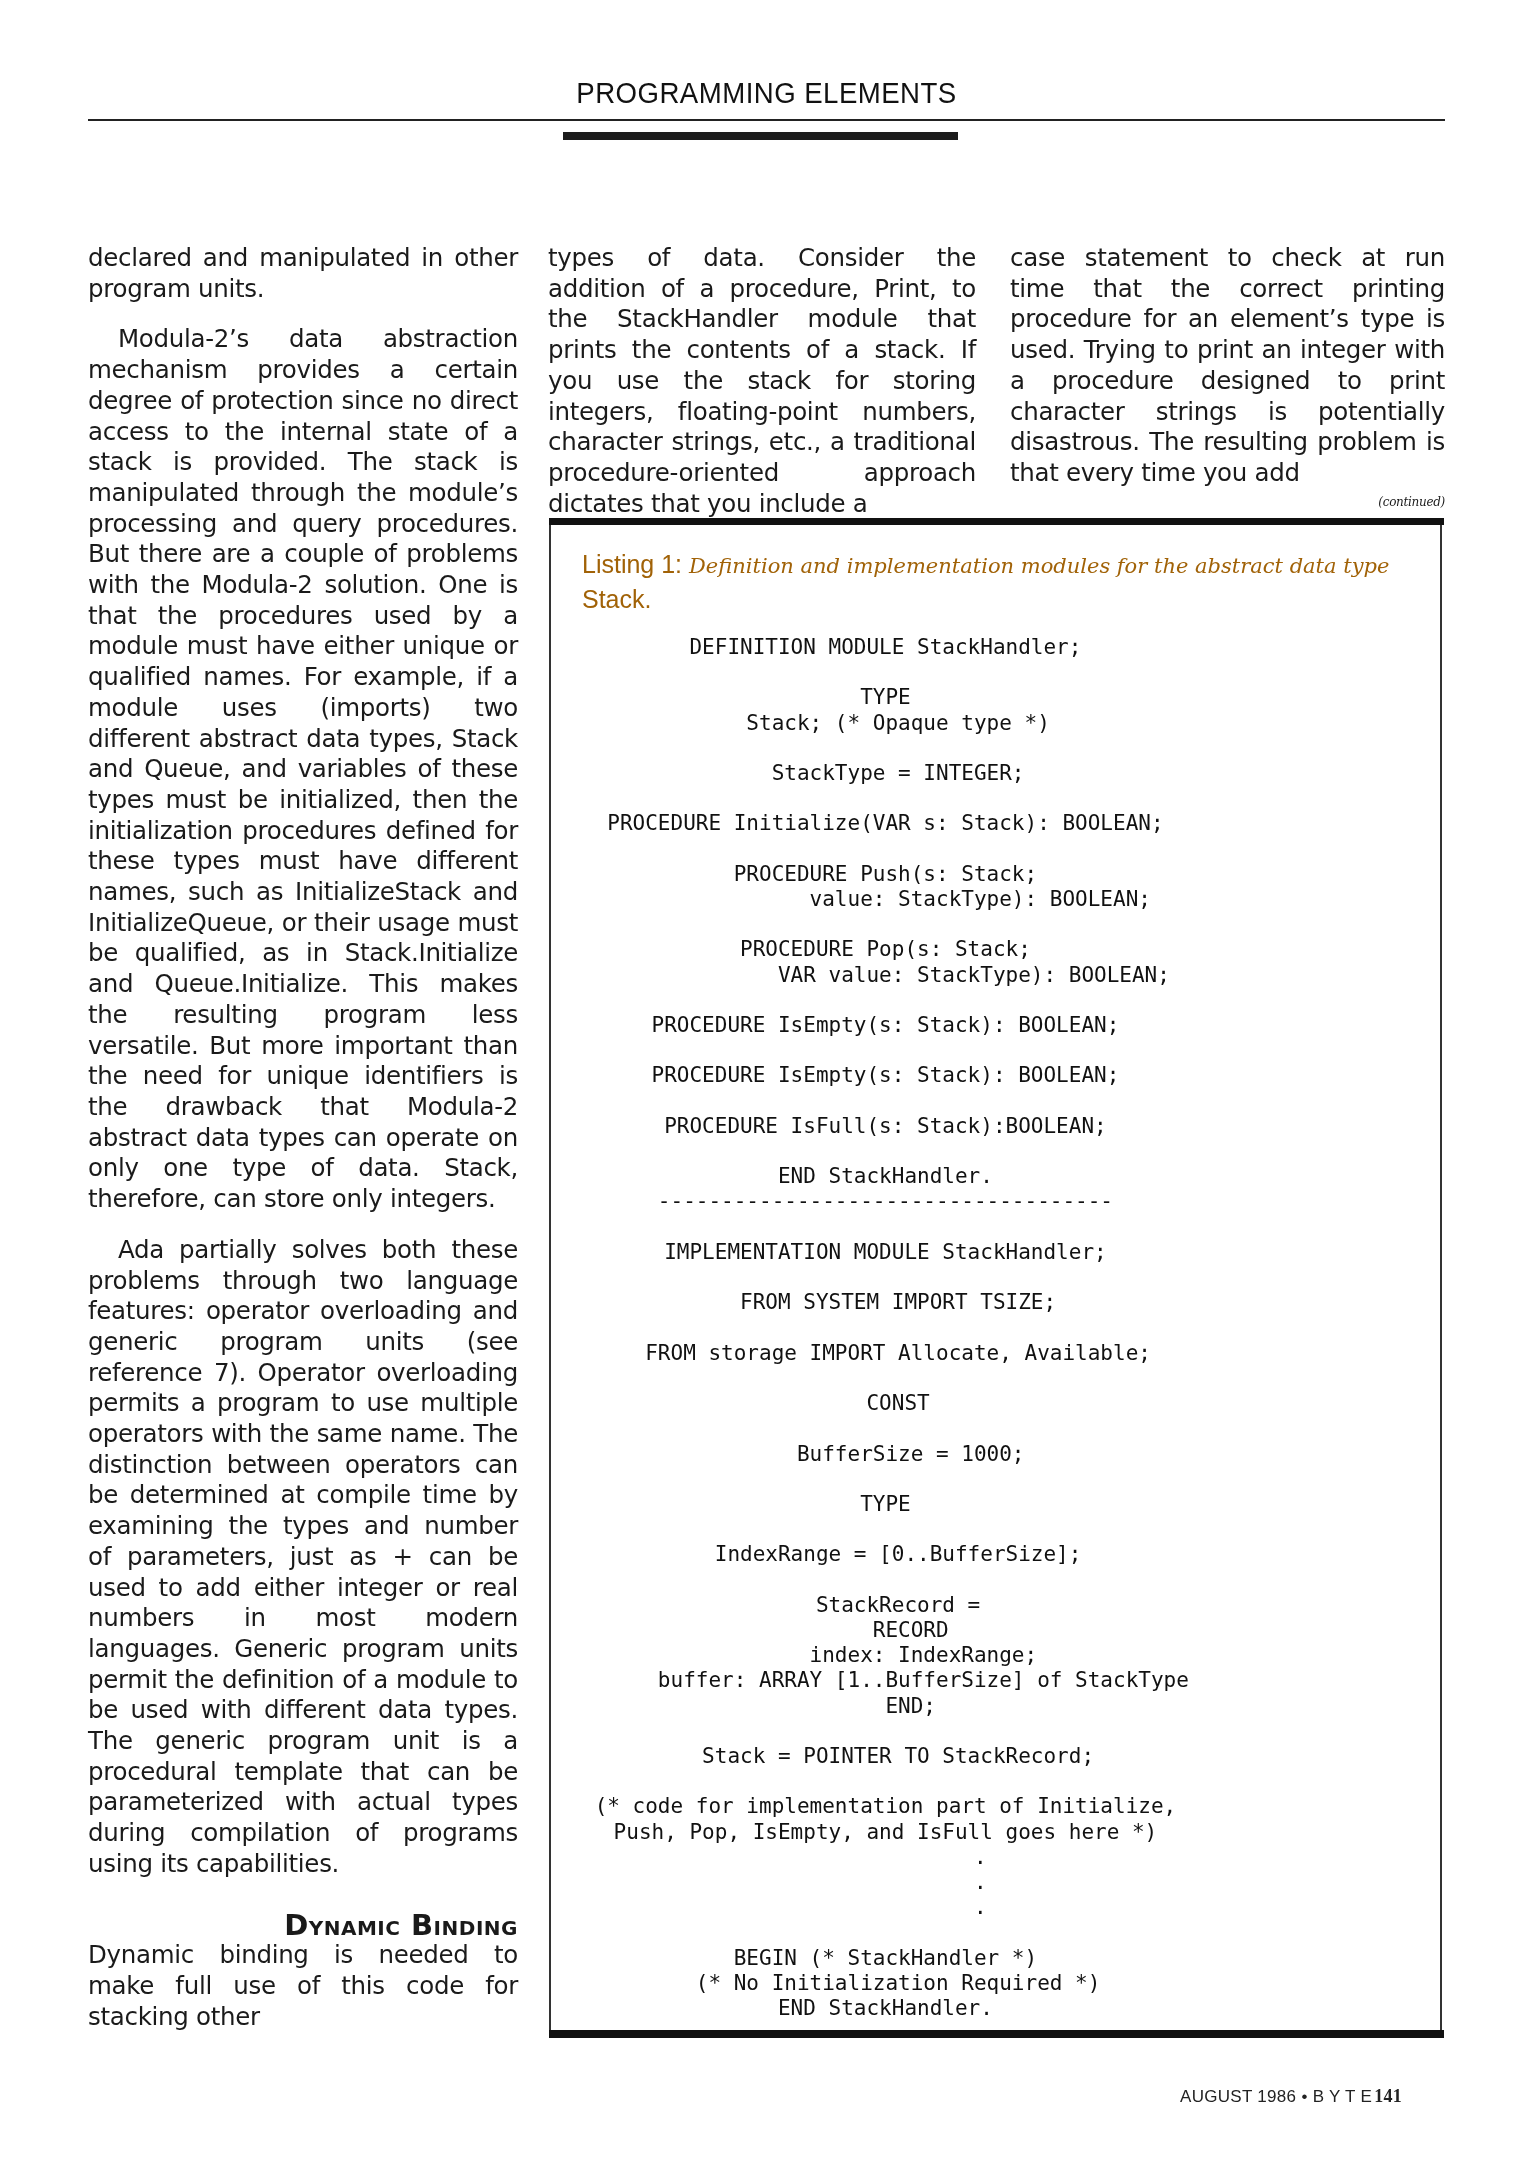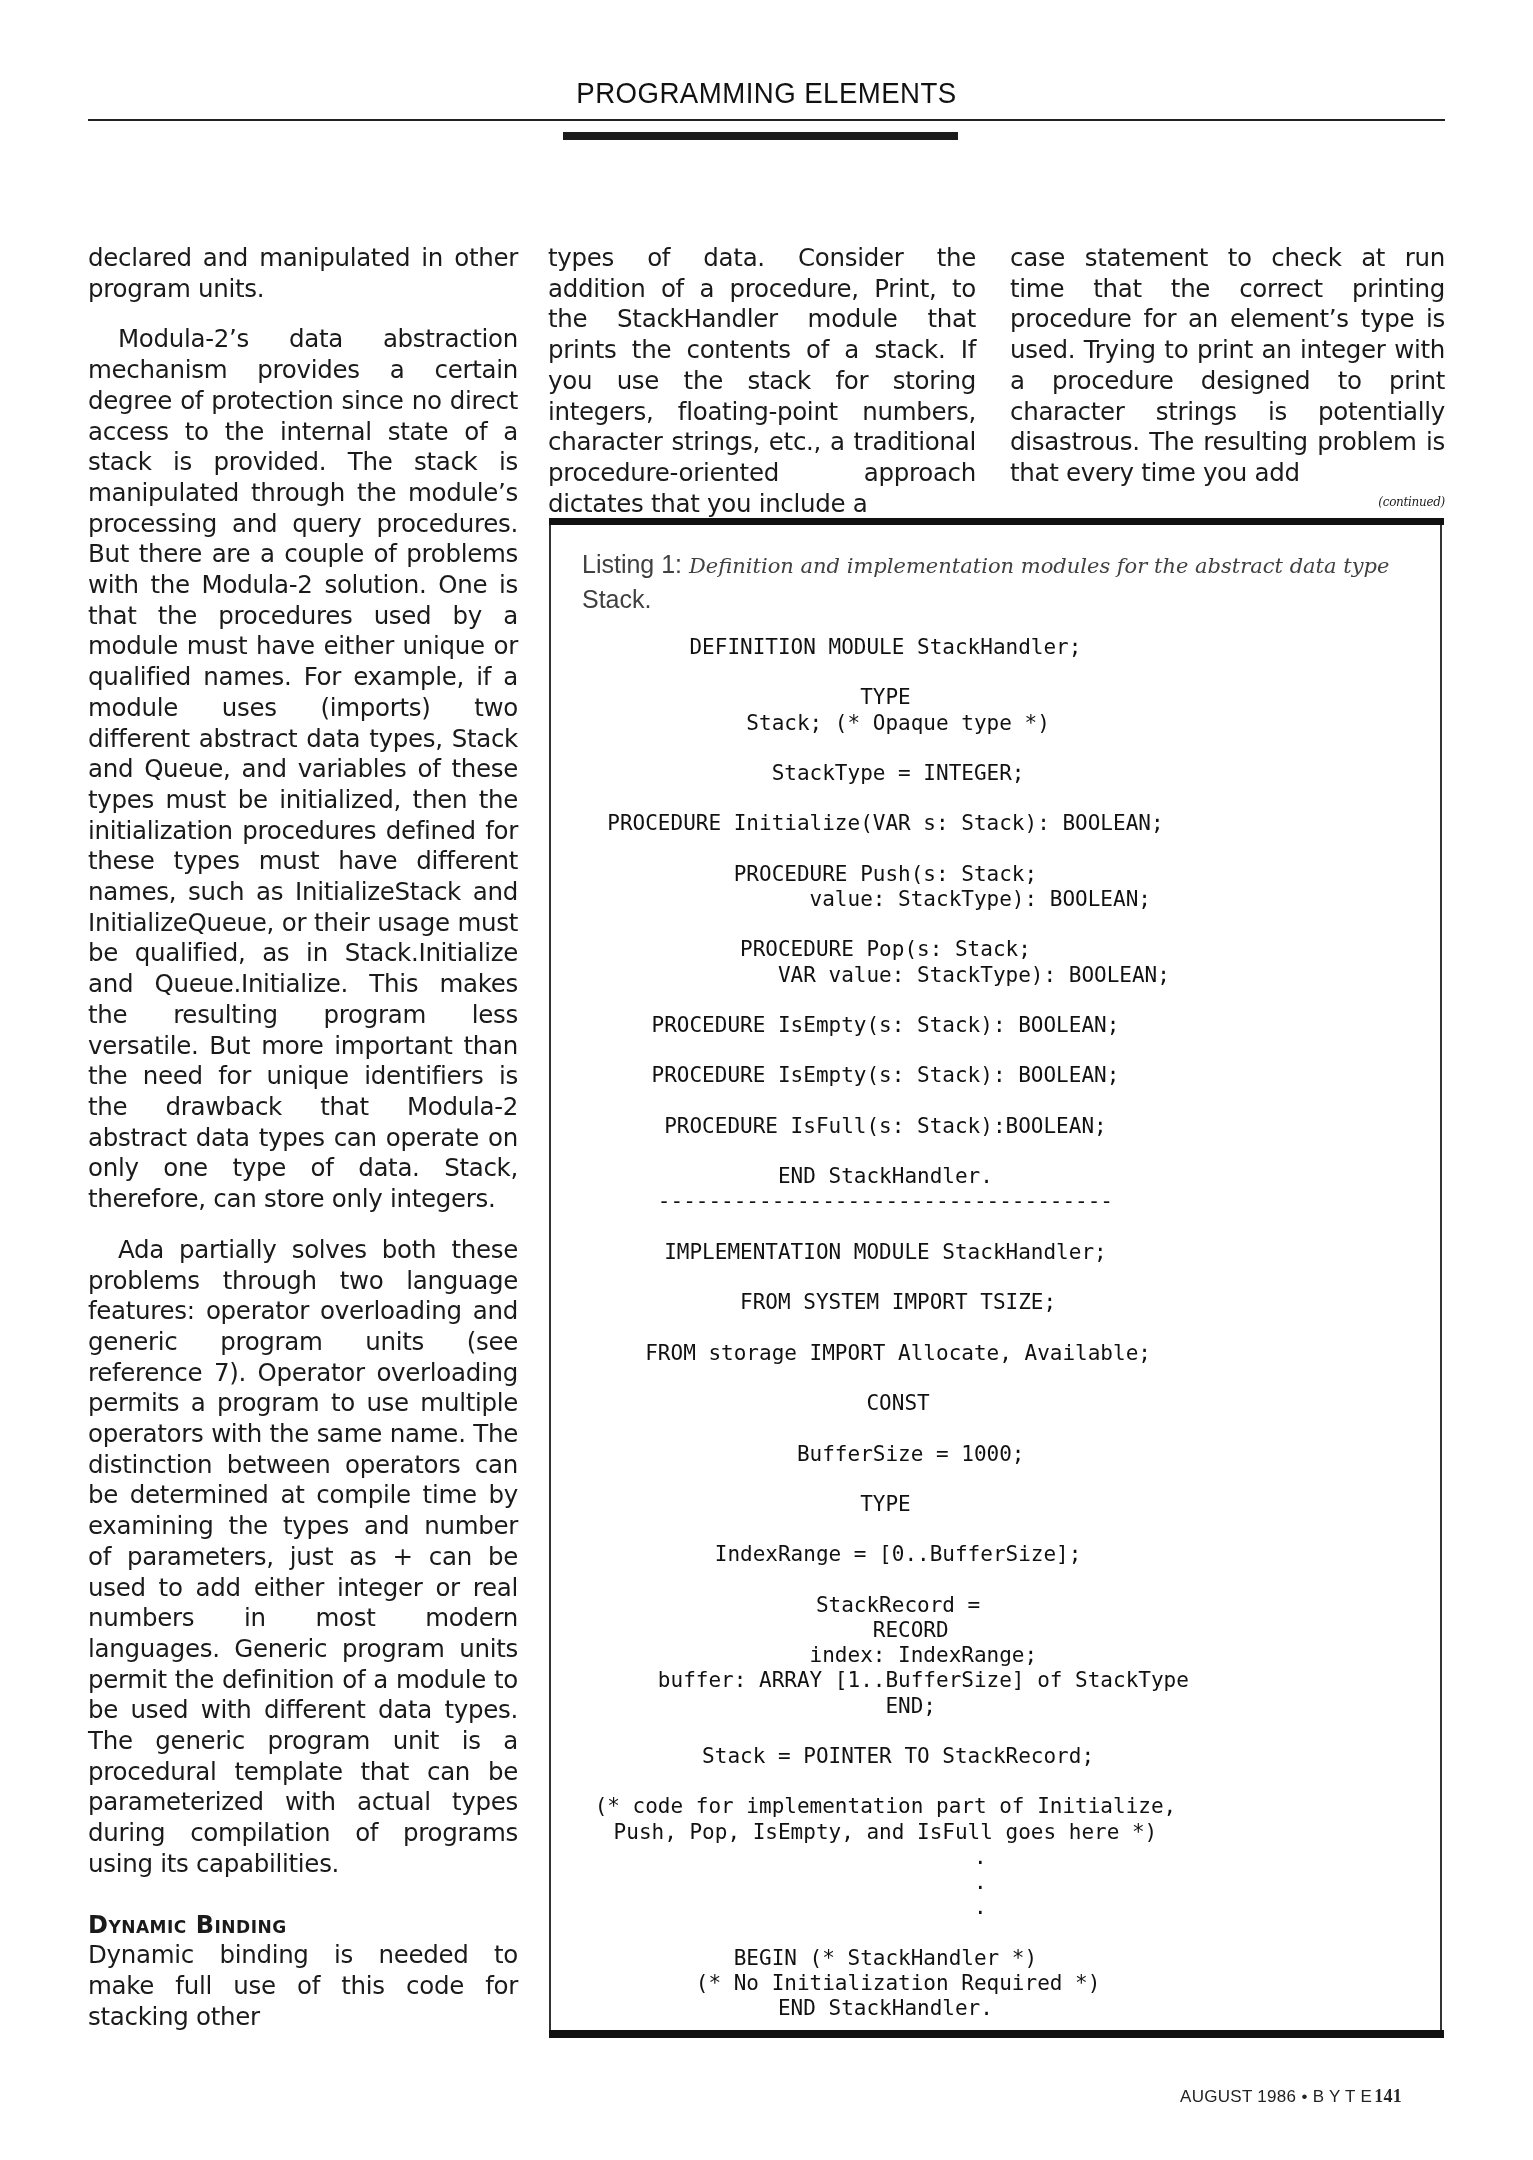--- a/index.html
+++ b/index.html
@@ -11,28 +11,28 @@
 
   .col { position: absolute; font-family: "DejaVu Sans", sans-serif; font-size: 24.5px; line-height: 30.7px;
     text-align: justify; color: #1a1a1a; letter-spacing: -0.3px; }
   .col p { margin: 0; }
   .col p.indent { text-indent: 30px; margin-top: 20px; }
   .col1 { left: 88px; top: 243px; width: 430px; }
   .col2 { left: 548px; top: 243px; width: 428px; }
   .col3 { left: 1010px; top: 243px; width: 435px; }
   .continued { display: block; text-align: right; font-family: "DejaVu Serif", serif; font-style: italic; font-size: 12px; line-height: 26px; }
   .section-heading { margin-top: 30px !important; font-family: "DejaVu Sans", sans-serif; font-weight: bold;
-    font-size: 24px; font-variant: small-caps; letter-spacing: 0.5px; text-align: left; }
+    font-size: 29px; font-variant: small-caps; letter-spacing: 0.5px; text-align: right; }
 
   .listing { position: absolute; left: 549px; top: 518px; width: 893px; height: 1518px;
     border-left: 2px solid #333; border-right: 2px solid #333; box-sizing: border-box; }
   .listing-top { position: absolute; left: 549px; top: 518px; width: 895px; height: 7px; background: #111; }
   .listing-bottom { position: absolute; left: 549px; top: 2030px; width: 895px; height: 8px; background: #111; }
   .listing-caption { position: absolute; left: 582px; top: 548px; width: 840px;
-    font-family: "Liberation Sans", sans-serif; font-size: 25px; line-height: 33px; color: #404040; }
+    font-family: "Liberation Sans", sans-serif; font-size: 25px; line-height: 33px; color: #a16207; }
   .listing-caption .cap-italic { font-family: "DejaVu Serif", serif; font-style: italic; font-size: 21px; }
   .code { position: absolute; left: 582px; top: 635px; margin: 0;
     font-family: "DejaVu Sans Mono", monospace; font-size: 21px; line-height: 25.2px; color: #111; white-space: pre; text-align: center; }
 
   .footer { position: absolute; left: 1180px; top: 2086px; font-family: "Liberation Sans", sans-serif;
     font-size: 17px; color: #222; letter-spacing: 0.3px; }
   .footer .pageno { font-family: "Liberation Serif", serif; font-weight: bold; font-size: 18px; margin-left: 2px; }
 </style>
 </head>
 <body>

